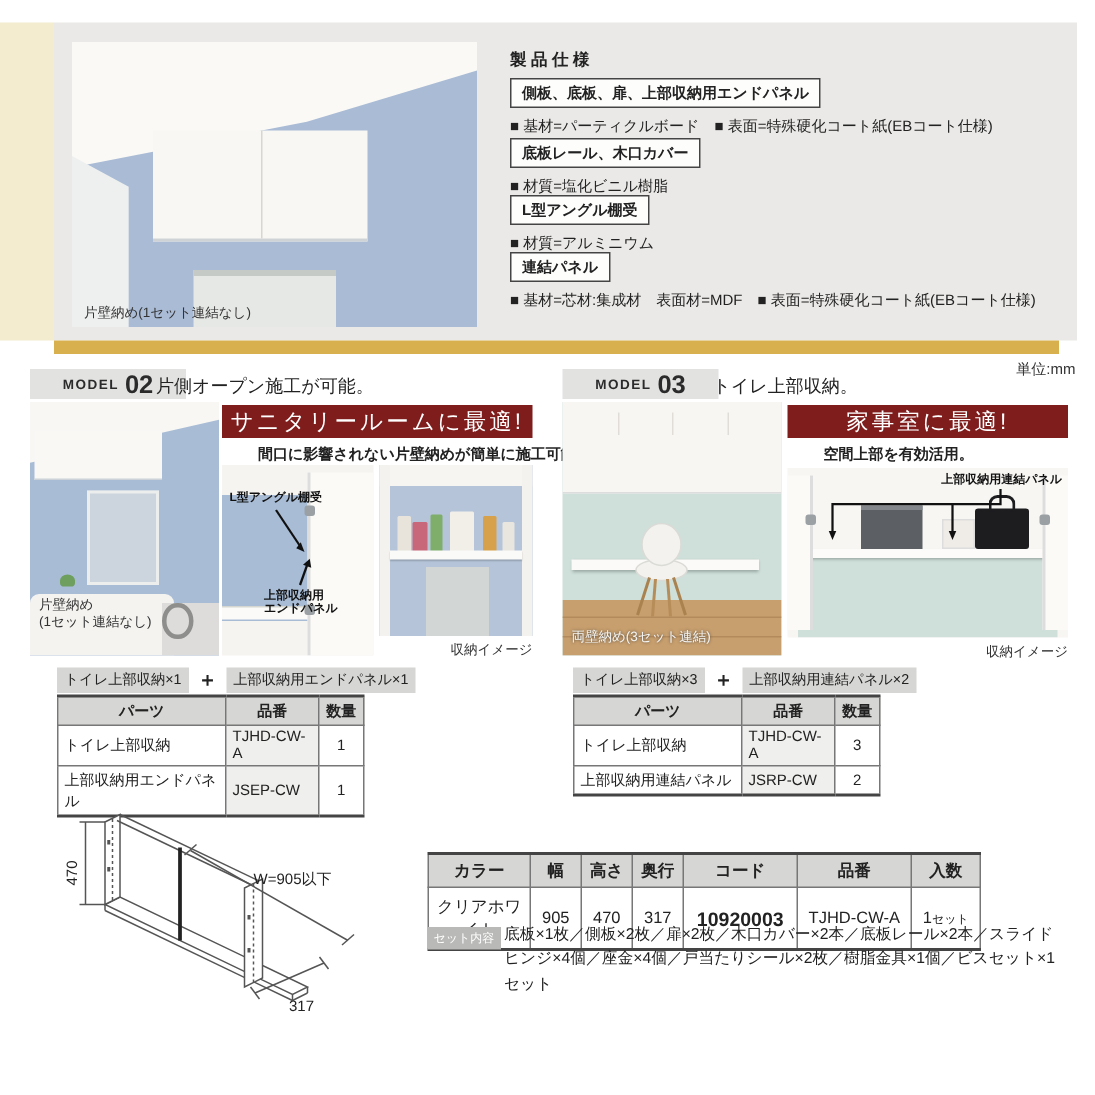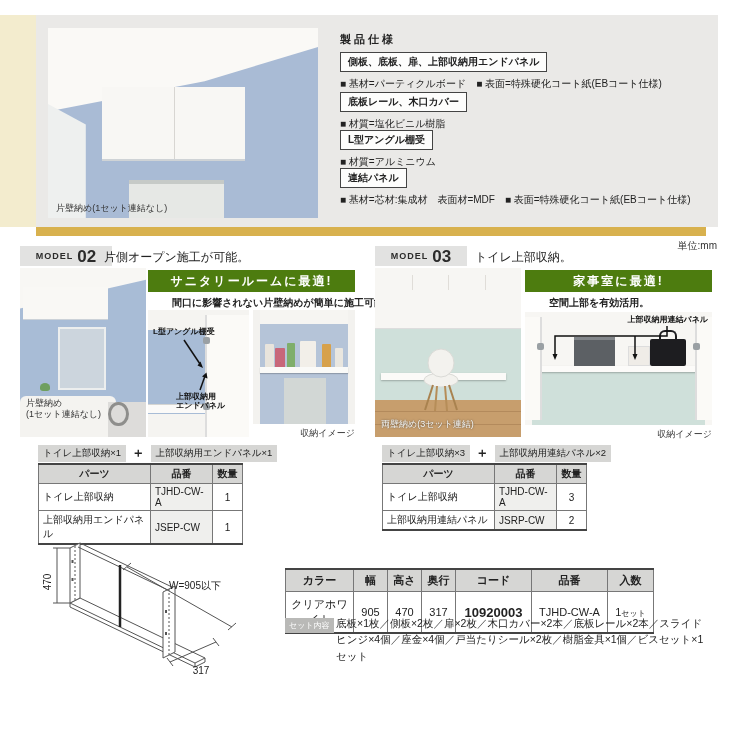--- a/index.html
+++ b/index.html
@@ -30,27 +30,27 @@
     border-top:4px solid #c6cac7; }
   .photo-cap { font-size:9px; color:#333; line-height:1.25; }
   .cap-top { left:56px; top:203px; }
 
   .specs-title { left:340px; top:32px; font-size:11px; font-weight:bold; letter-spacing:3px; }
   .spec-head { font-size:10px; font-weight:bold; border:1px solid #444; background:#fdfdfc;
     padding:2px 7px; display:inline-block; }
   .spec-line { font-size:10px; color:#222; }
 
   
-  .model-box { width:92px; height:20px; background:#e2e2e1; color:#2b2b2b;
+  .model-box { width:104px; height:20px; background:#e2e2e1; color:#2b2b2b;
     display:flex; align-items:center; justify-content:center; gap:4px; }
   .model-word { font-size:9px; font-weight:bold; letter-spacing:1px; }
   .model-num  { font-size:17px; font-weight:bold; line-height:1; }
   .model-title { font-size:12px; color:#222; }
 
-  .banner { background:#4d7c0f; color:#fff; font-size:12px; font-weight:bold;
+  .banner { background:#7f1d1d; color:#fff; font-size:15px; font-weight:normal;
     display:flex; align-items:center; justify-content:center; letter-spacing:2px; }
   .banner-sub { font-size:10px; font-weight:bold; color:#222;padding-left:24px; }
 
   
   .m2-left { left:20px; top:268px; width:126px; height:169px; background:#a8bcd6; }
   .m2l-ceiling { left:0; top:0; width:100%; height:100%; background:#f8f7f4;
     clip-path:polygon(0 0,100% 0,100% 7%,0 24%); }
   .m2l-cabinet { left:2%; top:11%; width:68%; height:20%; background:#f9f8f5;
     border-bottom:1px solid #ccd2d8; }
   .m2l-mirror { left:30%; top:35%; width:38%; height:37%; background:#ccd5dd; border:2px solid #eceeee; }

